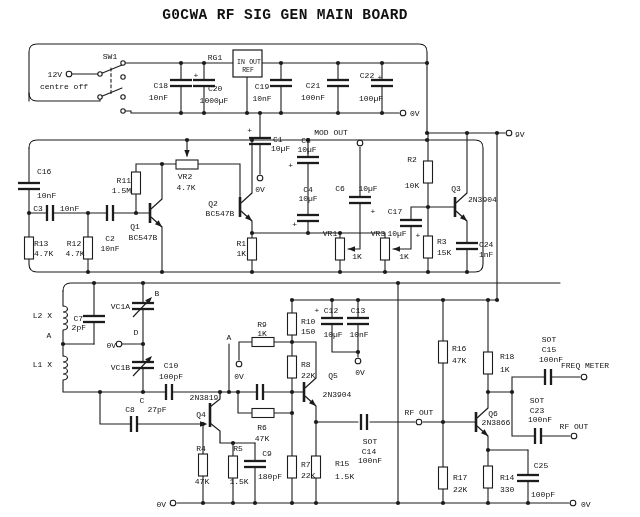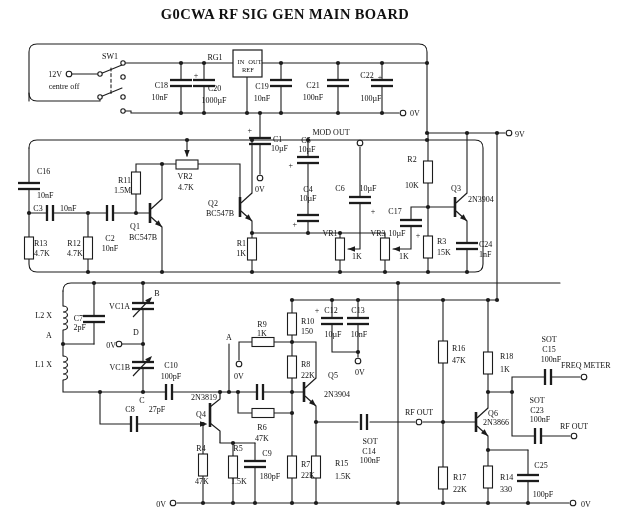--- a/index.html
+++ b/index.html
@@ -1,17 +1,17 @@
 <!DOCTYPE html>
 <html><head>
 <meta charset="utf-8">
 <style>
   html,body{margin:0;padding:0;background:#fff;}
   .stage{position:relative;width:640px;height:517px;background:#ffffff;overflow:hidden;
-         font-family:Liberation Serif, serif;}
+         font-family:Liberation Mono, monospace;}
   svg{position:absolute;left:0;top:0;}
   text{fill:#111;}
 </style>
 </head>
 <body>
 
 <div class="stage">
   <svg id="schem" width="640" height="517" viewBox="0 0 640 517">
     <text id="title-text" x="285" y="19" text-anchor="middle" style="font-size:14.5px;font-weight:bold;letter-spacing:0.4px;">G0CWA RF SIG GEN MAIN BOARD</text>
     <g id="g-wires">

